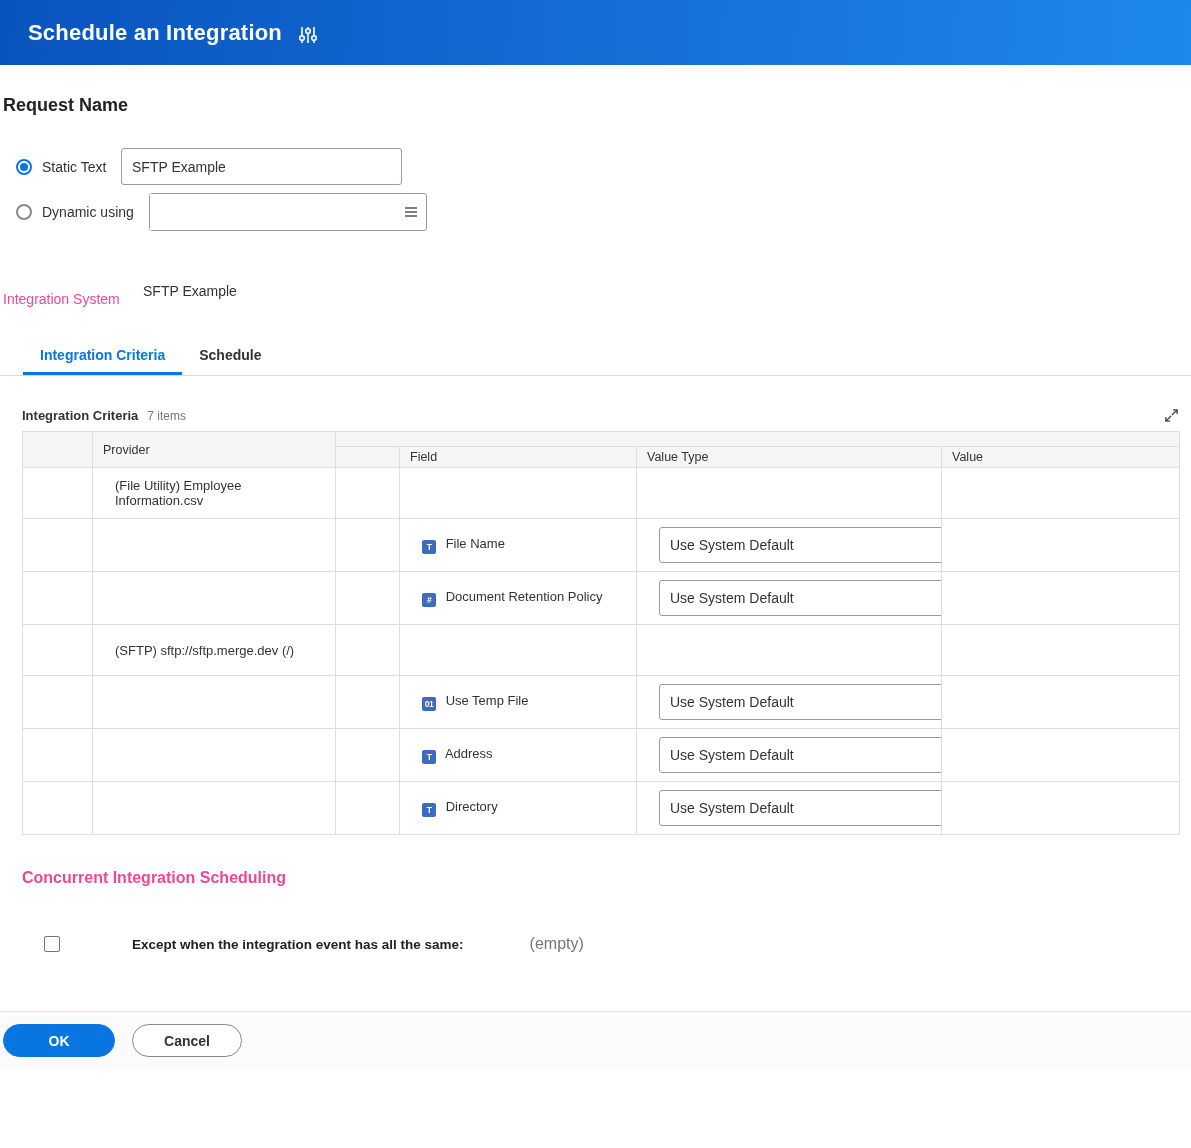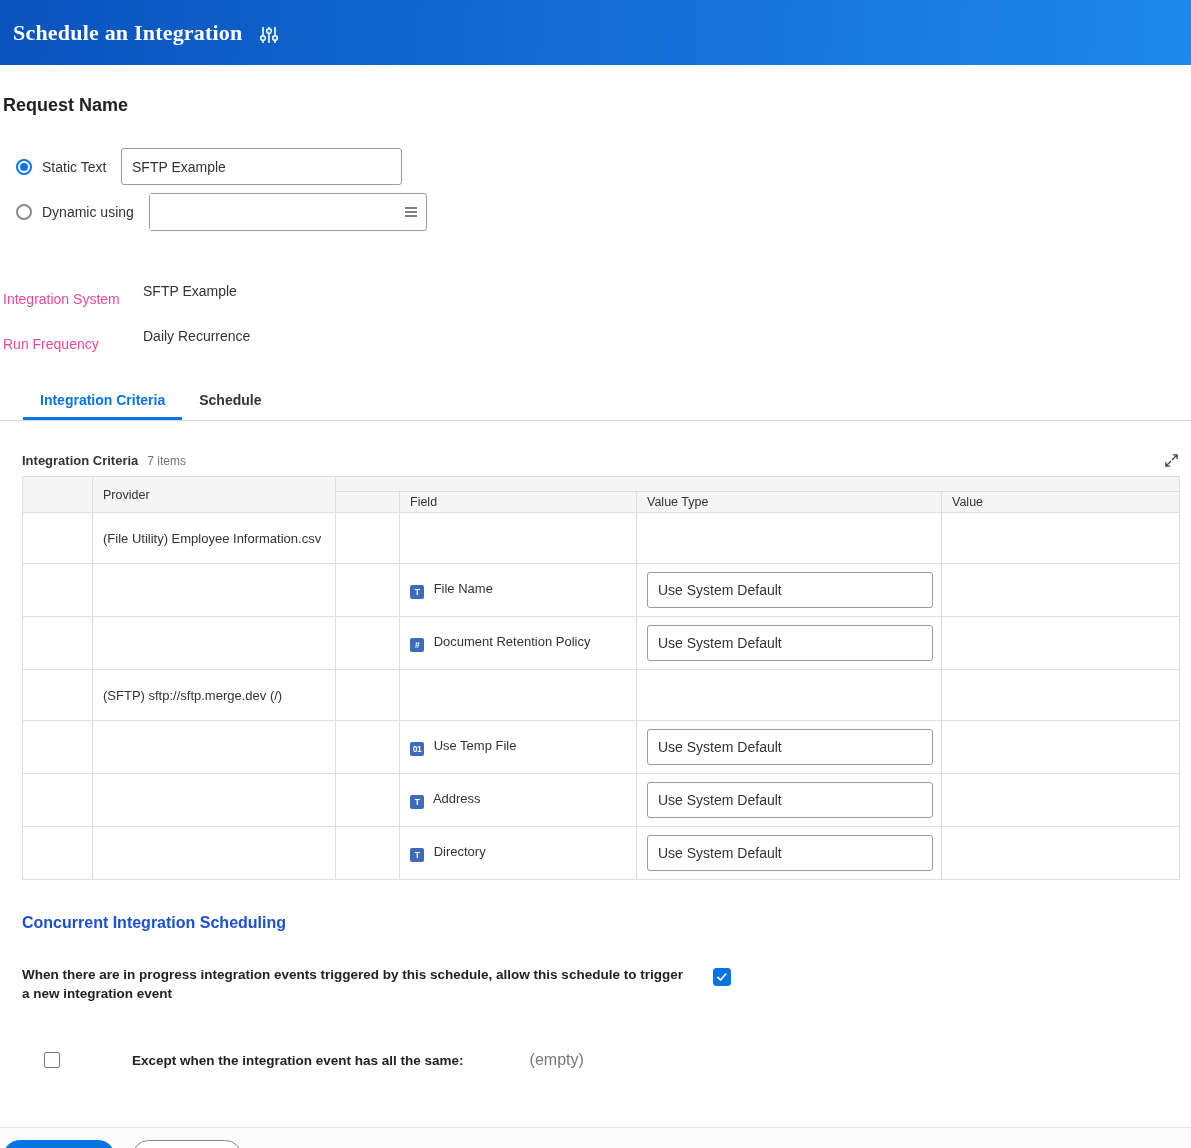--- a/index.html
+++ b/index.html
@@ -9,21 +9,21 @@
     font-family:"Liberation Sans", sans-serif;
     color:#333; font-size:14px;
     position:relative;
   }
 
   
   .app-header {
     height:65px;
     background:linear-gradient(95deg,#0a53bd 0%,#1e88ee 100%);
     display:flex; align-items:center;
-    padding:0 13px; gap:16px;font-family:Liberation Serif, serif;
+    padding:0 28px; gap:16px;
   }
   .app-title { color:#fff; font-size:22px; font-weight:bold; letter-spacing:.2px; }
   .header-icon-btn { background:transparent; border:none; cursor:pointer; display:flex; align-items:center; margin-top:4px; }
 
   
   .page-heading { font-size:18px; font-weight:bold; color:#222; margin:30px 0 32px 3px; }
 
   .radio-row { display:flex; align-items:center; margin-left:16px; margin-bottom:8px; }
   .radio {
     width:16px; height:16px; border-radius:50%;
@@ -77,39 +77,39 @@
   .expand-btn { margin-left:auto; background:transparent; border:none; cursor:pointer; display:flex; }
 
   table.grid { width:1157px; border-collapse:collapse; table-layout:fixed; }
   .grid th, .grid td { border:1px solid #dedede; }
   .grid th {
     background:#f5f5f5; font-weight:normal; text-align:left;
     font-size:12.5px; color:#333; padding:2px 10px;
   }
   .grid th.strip { height:15px; padding:0; }
   .grid tr.header-inner th { height:21px; }
-  .grid td { background:#fff; font-size:13px; color:#333; padding:8px 10px; height:51px; vertical-align:middle; }
+  .grid td { background:#fff; font-size:13px; color:#333; padding:8px 22px; height:51px; vertical-align:middle; }
 
   .type-icon {
     display:inline-flex; width:14px; height:14px;
     background:#3f6bbf; color:#fff; border-radius:2px;
     font-size:8.5px; font-weight:bold;
     align-items:center; justify-content:center;
     margin-right:6px; vertical-align:-2px; letter-spacing:-.5px;
   }
   .vt-input {
     width:286px; height:36px; line-height:34px;
     border:1px solid #9b9b9b; border-radius:3px;
     padding:0 10px; font-size:14px; color:#333; background:#fff; cursor:text;
     overflow:hidden; white-space:nowrap;
   }
 
   
   .concurrent { margin:34px 12px 0 22px; }
-  .concurrent h3 { font-size:16px; font-weight:bold; color:#1d4ed8; margin-bottom:34px; }
+  .concurrent h3 { font-size:16px; font-weight:bold; color:#ec4899; margin-bottom:34px; }
   .allow-row { display:flex; align-items:flex-start; }
   .allow-label { width:665px; font-size:13.5px; font-weight:bold; line-height:1.38; color:#222; }
   .checkbox {
     width:16px; height:16px; border:1px solid #767676; border-radius:2px;
     background:#fff; display:inline-flex; align-items:center; justify-content:center;
     flex:0 0 auto; cursor:pointer;
   }
   .checkbox.checked { width:18px; height:18px; background:#0875e1; border-color:#0875e1; border-radius:3px; }
   .allow-row .checkbox { margin-left:26px; margin-top:2px; }
 
@@ -170,24 +170,20 @@
         </svg>
     </button>
   </div>
 </div>
 
 <div class="summary">
   <div class="summary-row">
     <span class="summary-label">Integration System</span>
     <span class="summary-value">SFTP Example</span>
   </div>
-  <div class="summary-row">
-    <span class="summary-label">Run Frequency</span>
-    <span class="summary-value">Daily Recurrence</span>
-  </div>
 </div>
 
 <div class="tab-bar">
   <button class="tab active">Integration Criteria</button>
   <button class="tab">Schedule</button>
 </div>
 
 <div class="table-area">
   <div class="table-title-row">
     <span class="table-title">Integration Criteria</span>
@@ -310,28 +306,20 @@
         </td>
         <td></td>
       </tr>
     </tbody>
   </table>
 </div>
 
 <div class="concurrent">
   <h3>Concurrent Integration Scheduling</h3>
 
-  <div class="allow-row">
-    <span class="allow-label">When there are in progress integration events triggered by this schedule, allow this schedule to trigger a new integration event</span>
-    <span class="checkbox checked">
-      <svg width="12" height="12" viewBox="0 0 16 16">
-          <path d="M2.5 8.5l3.5 3.5 7-8" stroke="#fff" stroke-width="2.2" fill="none" stroke-linecap="round" stroke-linejoin="round"></path>
-        </svg>
-    </span>
-  </div>
 
   <div class="except-row">
     <span class="checkbox"></span>
     <span class="except-label">Except when the integration event has all the same:</span>
     <span class="except-empty">(empty)</span>
   </div>
 </div>
 
 <div class="footer">
   <button class="btn btn-primary">OK</button>

